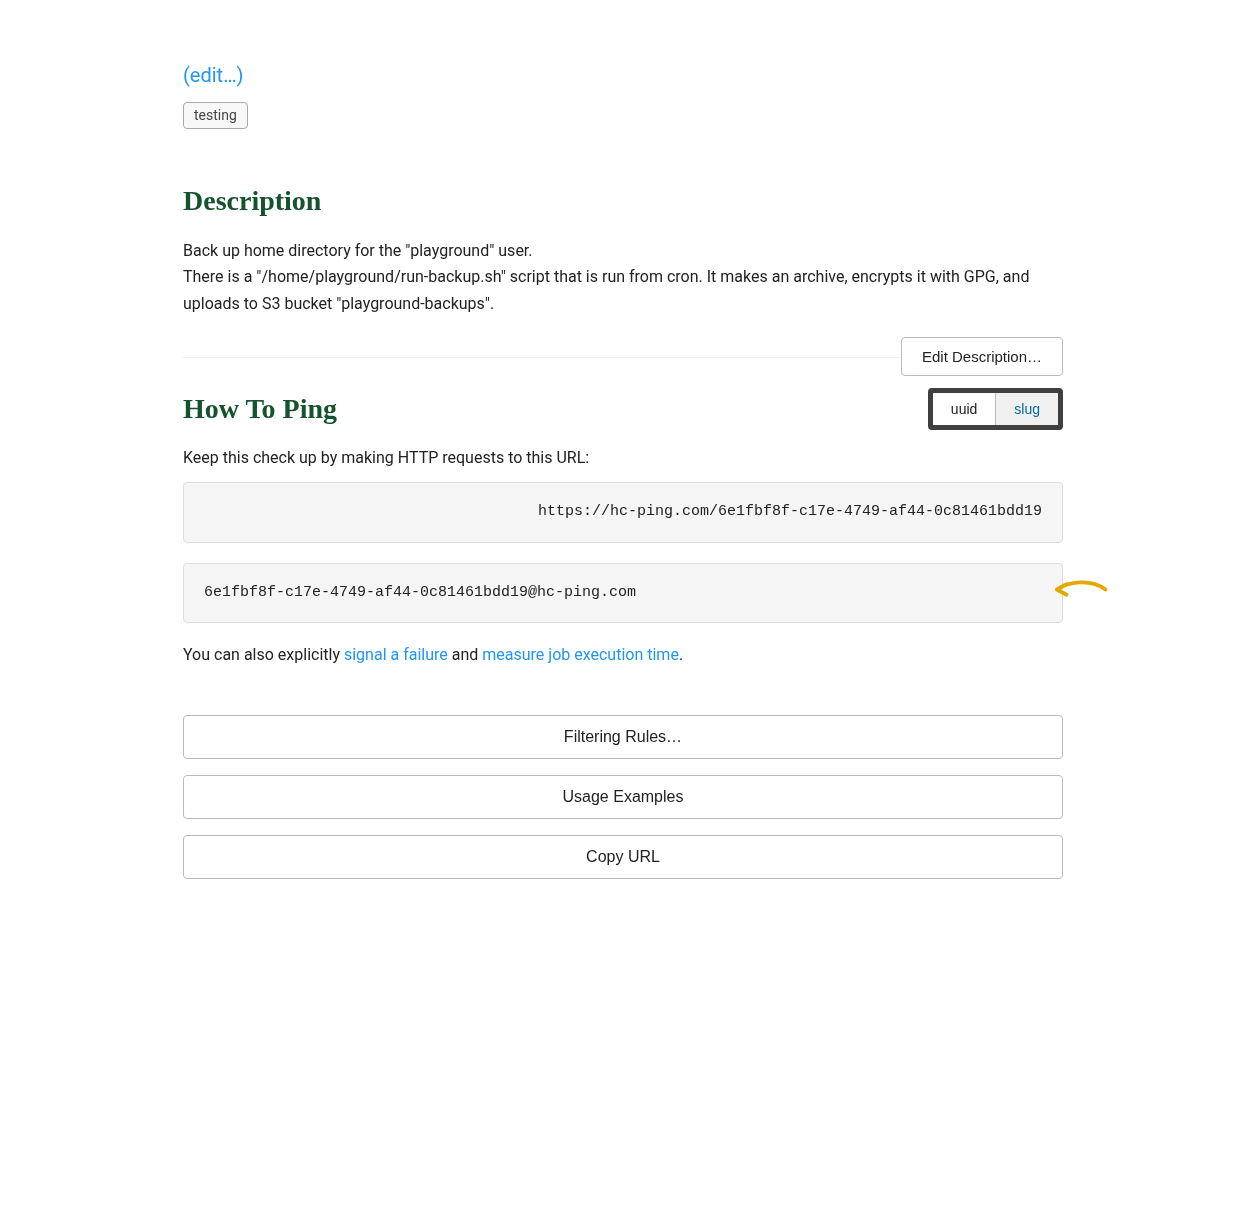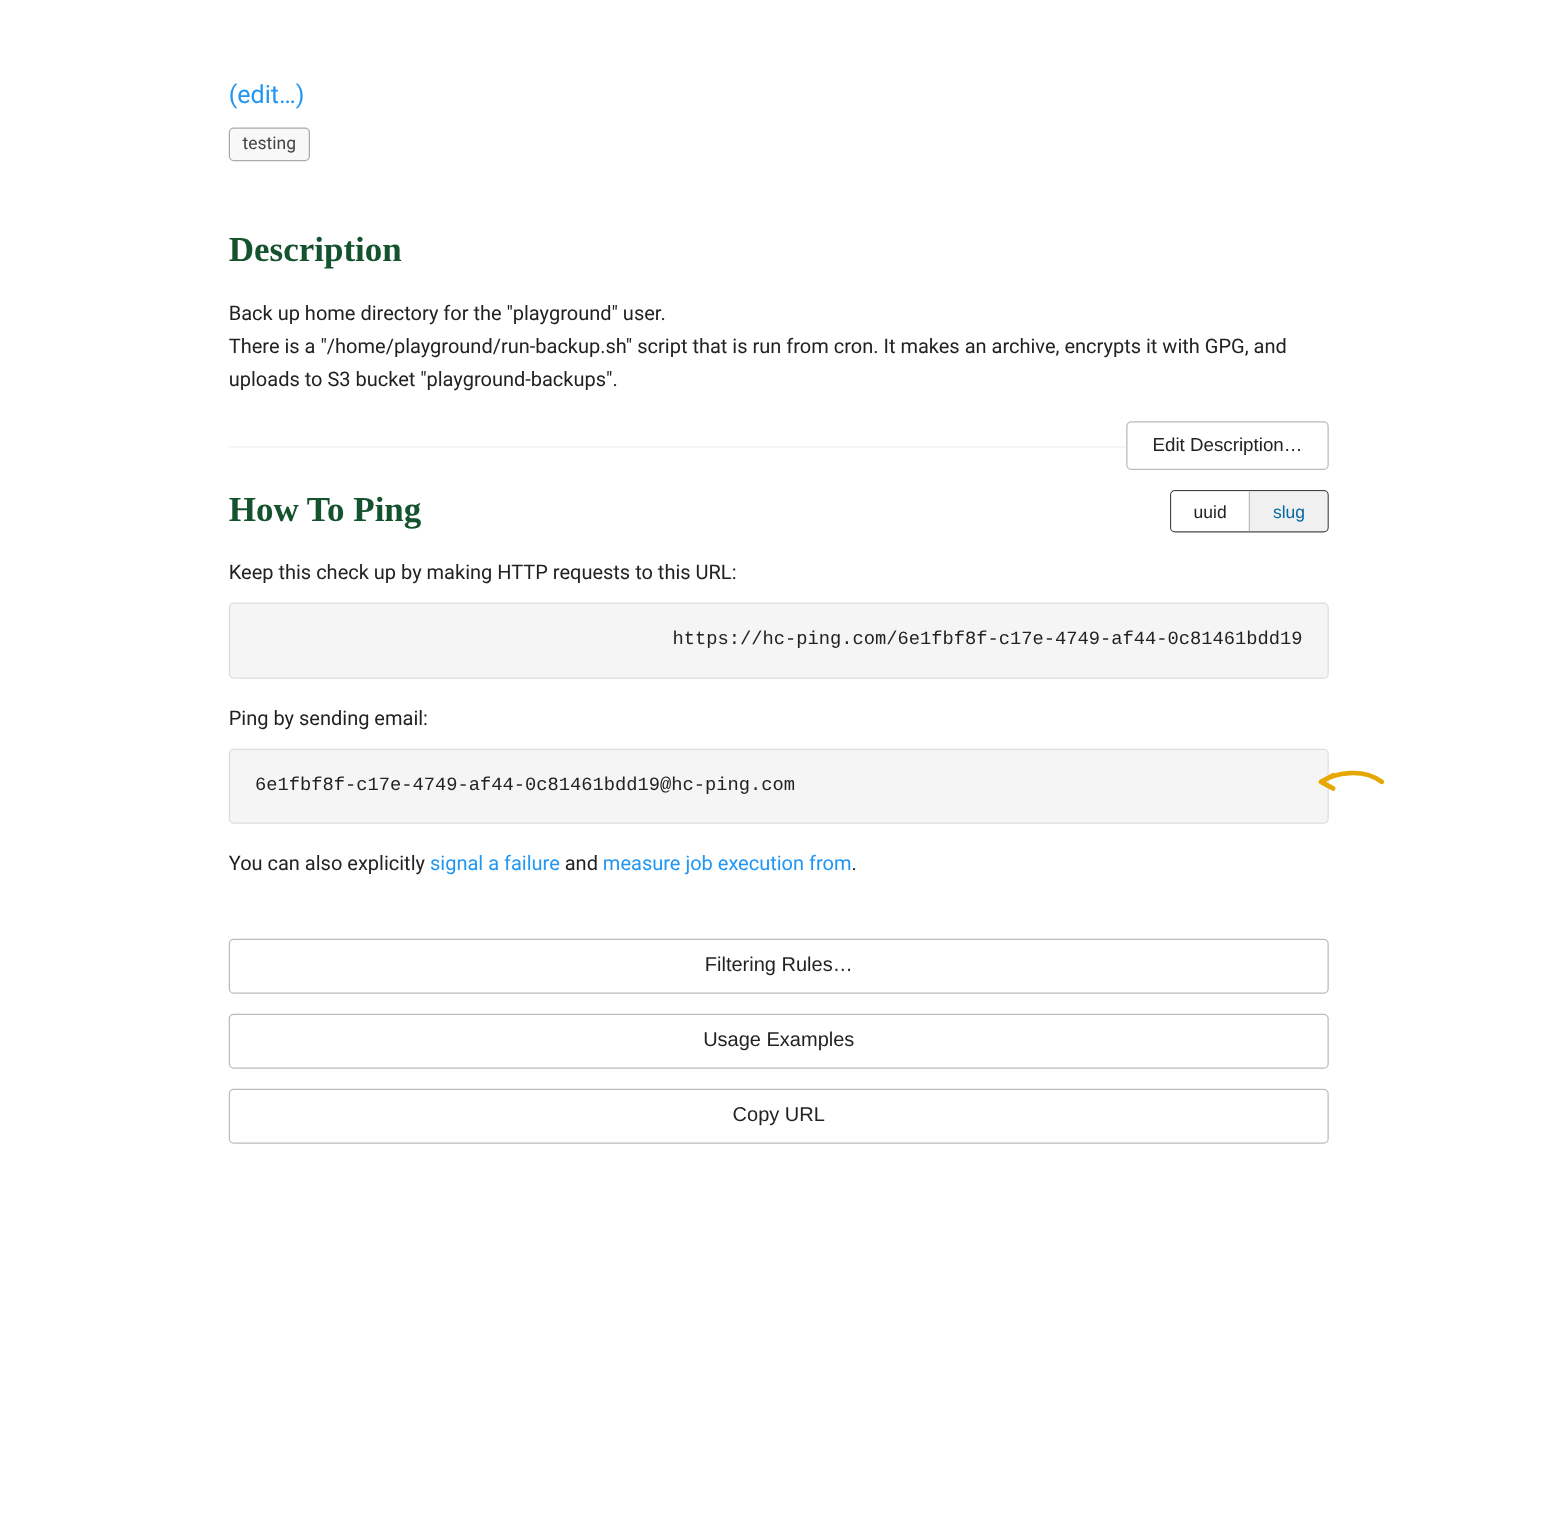--- a/index.html
+++ b/index.html
@@ -90,21 +90,21 @@
       cursor: pointer;
       text-align: center;
     }
 
     .edit-description-btn {
       float: right;
     }
 
     .toggle-group {
       display: flex;
-      border: 1px solid #404040;
+      border: 5px solid #404040;
       border-radius: 4px;
       overflow: hidden;
       align-items: center;
     }
 
     .toggle-btn {
       padding: 8px 18px;
       font-size: 14px;
       border: none;
       background: #f0f0f0;
@@ -242,39 +242,38 @@
         <button class="toggle-btn">slug</button>
       </div>
     </div>
 
     <p class="ping-text">Keep this check up by making HTTP requests to this URL:</p>
 
     <div class="url-box">
       <span>https://hc-ping.com/6e1fbf8f-c17e-4749-af44-0c81461bdd19</span>
     </div>
 
-    <p class="ping-text">Ping by sending email:</p>
 
     <div class="email-box-wrapper">
       <div class="email-box">
         <span>6e1fbf8f-c17e-4749-af44-0c81461bdd19@hc-ping.com</span>
       </div>
 
       <div class="arrow-indicator">
         <svg class="arrow-svg" viewBox="0 0 80 50" xmlns="http://www.w3.org/2000/svg">
           <path d="M 70 25 C 50 10, 20 15, 5 25 L 18 18 M 5 25 L 18 32" stroke="#e6a800" stroke-width="5" fill="none" stroke-linecap="round" stroke-linejoin="round"></path>
         </svg>
       </div>
     </div>
 
     <p class="ping-text">
       <span>You can also explicitly</span>
       <a class="inline-link">signal a failure</a>
       <span> and </span>
-      <a class="inline-link">measure job execution from</a><span>.</span>
+      <a class="inline-link">measure job execution time</a><span>.</span>
     </p>
 
   </div>
 
   
   <div class="bottom-actions">
     <button class="action-btn">Filtering Rules…</button>
     <button class="action-btn">Usage Examples</button>
     <button class="action-btn">Copy URL</button>
   </div>

